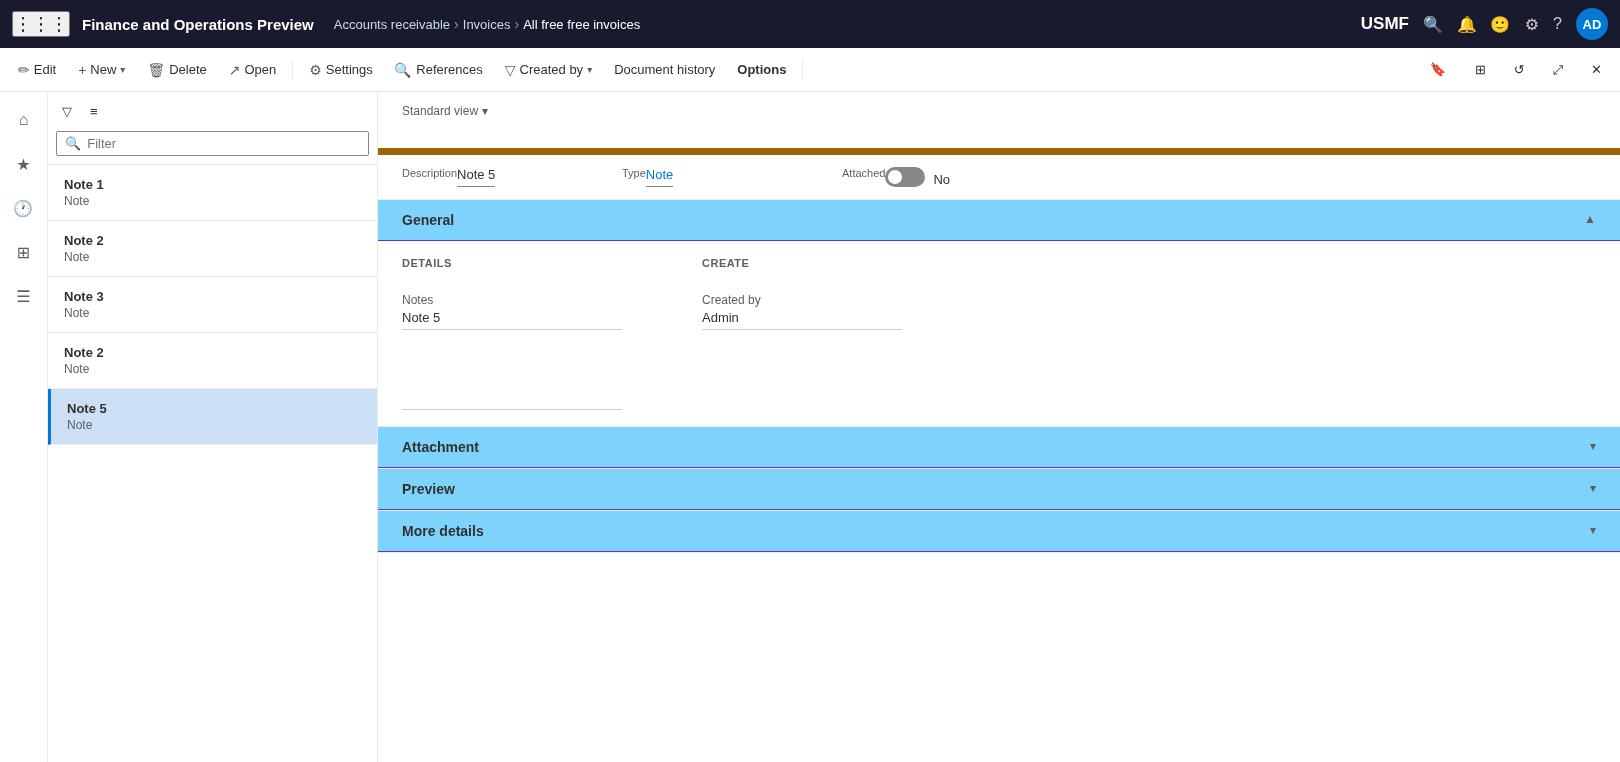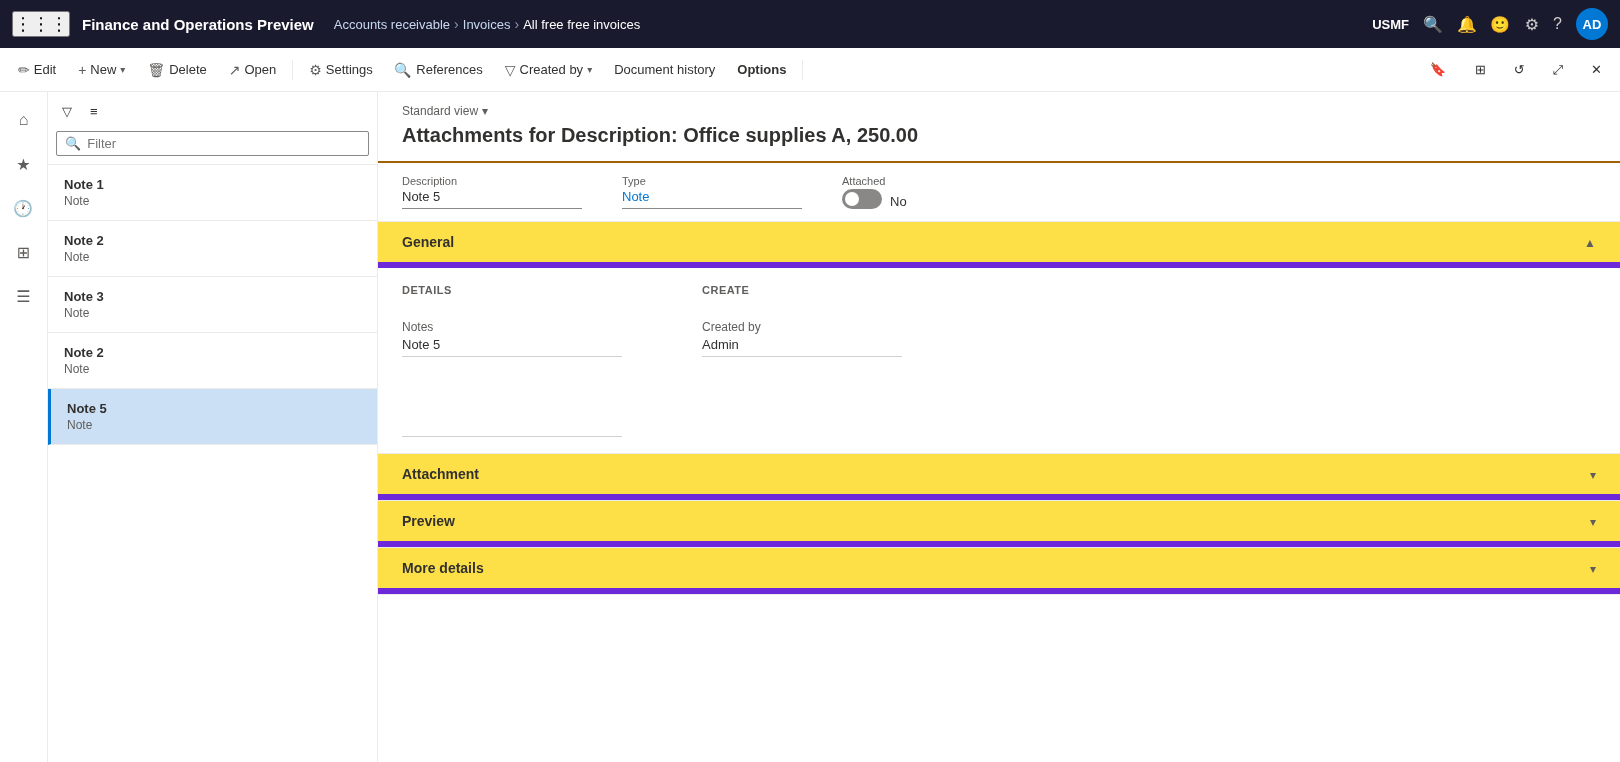--- a/index.html
+++ b/index.html
@@ -11,21 +11,21 @@
       background: #1a1a2e; color: #fff;
       height: 48px; padding: 0 12px;
     }
     .top-nav .apps-icon { margin-right: 12px; cursor: pointer; font-size: 18px; }
     .top-nav .app-title { font-size: 15px; font-weight: 600; margin-right: 20px; color: #fff; white-space: nowrap; }
     .top-nav .breadcrumb { display: flex; align-items: center; gap: 4px; flex: 1; }
     .top-nav .breadcrumb a { color: #c8d8f0; font-size: 13px; text-decoration: none; }
     .top-nav .breadcrumb .sep { color: #8899aa; font-size: 14px; }
     .top-nav .breadcrumb .current { color: #fff; font-size: 13px; }
     .top-nav .right-icons { display: flex; align-items: center; gap: 14px; }
-    .top-nav .company { font-size: 13px; font-weight: 600; color: #fff; }
+    .top-nav .company { font-size: 17px; font-weight: 600; color: #fff; }
     .top-nav .icon-btn { background: none; border: none; color: #ccc; cursor: pointer; font-size: 16px; }
     .top-nav .avatar { width: 32px; height: 32px; border-radius: 50%; background: #0078d4; color: #fff; display: flex; align-items: center; justify-content: center; font-size: 13px; font-weight: 600; }
 
     
     .command-bar {
       display: flex; align-items: center;
       background: #fff; border-bottom: 1px solid #edebe9;
       height: 44px; padding: 0 8px; gap: 2px;
     }
     .cmd-btn {
@@ -79,33 +79,33 @@
     }
     .list-item.selected { background: #cce0f5; border-left: 3px solid #0078d4; }
     .list-item .item-title { font-weight: 600; font-size: 13px; color: #323130; }
     .list-item .item-sub { font-size: 12px; color: #605e5c; margin-top: 2px; }
 
     
     .content-panel {
       flex: 1; background: #fff; overflow-y: auto; padding: 0;
     }
     .content-header {
-      padding: 12px 24px 14px 24px; border-bottom: 2px solid #a16207;
+      padding: 12px 24px 24px 24px; border-bottom: 7px solid #a16207;
     }
     .standard-view {
       display: flex; align-items: center; gap: 4px;
       font-size: 12px; color: #605e5c; margin-bottom: 6px; cursor: pointer;
     }
     .page-title {
       font-size: 20px; font-weight: 600; color: #323130;
     }
     .form-fields-row {
       display: flex; gap: 40px; padding: 12px 24px; border-bottom: 1px solid #edebe9;
     }
-    .field-group { display: flex; flex-direction: column; min-width: 180px; }
+    .field-group { display: flex; flex-direction: row; min-width: 180px; }
     .field-label { font-size: 11px; color: #605e5c; margin-bottom: 2px; }
     .field-value {
       font-size: 13px; color: #323130;
       border-bottom: 1px solid #8a8886; padding-bottom: 4px;
     }
     .field-value.link { color: #0078d4; }
 
     
     .toggle-row { display: flex; align-items: flex-end; gap: 8px; }
     .toggle {
@@ -113,23 +113,23 @@
       position: relative; cursor: pointer;
     }
     .toggle::after {
       content: ''; position: absolute; left: 3px; top: 3px;
       width: 14px; height: 14px; background: #fff; border-radius: 50%;
     }
 
     
     .section { border-bottom: 1px solid #edebe9; }
     .section-header {
-      display: flex; align-items: flex-end; justify-content: space-between;
-      padding: 12px 24px; cursor: pointer; background: #fde047;
-      border-bottom: 6px solid #6d28d9;
+      display: flex; align-items: flex-start; justify-content: space-between;
+      padding: 12px 24px; cursor: pointer; background: #7dd3fc;
+      border-bottom: 1px solid #6d28d9;
     }
     .section-title { font-size: 14px; font-weight: 600; color: #323130; }
     .section-chevron { color: #605e5c; font-size: 12px; }
     .section-body { padding: 16px 24px; }
 
     .two-col { display: flex; gap: 80px; }
     .col { display: flex; flex-direction: column; gap: 16px; }
     .col-title { font-size: 11px; font-weight: 700; color: #605e5c; text-transform: uppercase; letter-spacing: 0.5px; margin-bottom: 8px; }
 
     .detail-field { display: flex; flex-direction: column; }
@@ -253,21 +253,20 @@
     </div>
   </div>
 
   <div class="content-panel">
 
     <div class="content-header">
       <div class="standard-view">
         <span>Standard view</span>
         <span>▾</span>
       </div>
-      <h1 class="page-title">Attachments for Description: Office supplies A, 250.00</h1>
     </div>
 
     <div class="form-fields-row">
       <div class="field-group">
         <span class="field-label">Description</span>
         <span class="field-value">Note 5</span>
       </div>
       <div class="field-group">
         <span class="field-label">Type</span>
         <span class="field-value link">Note</span>

